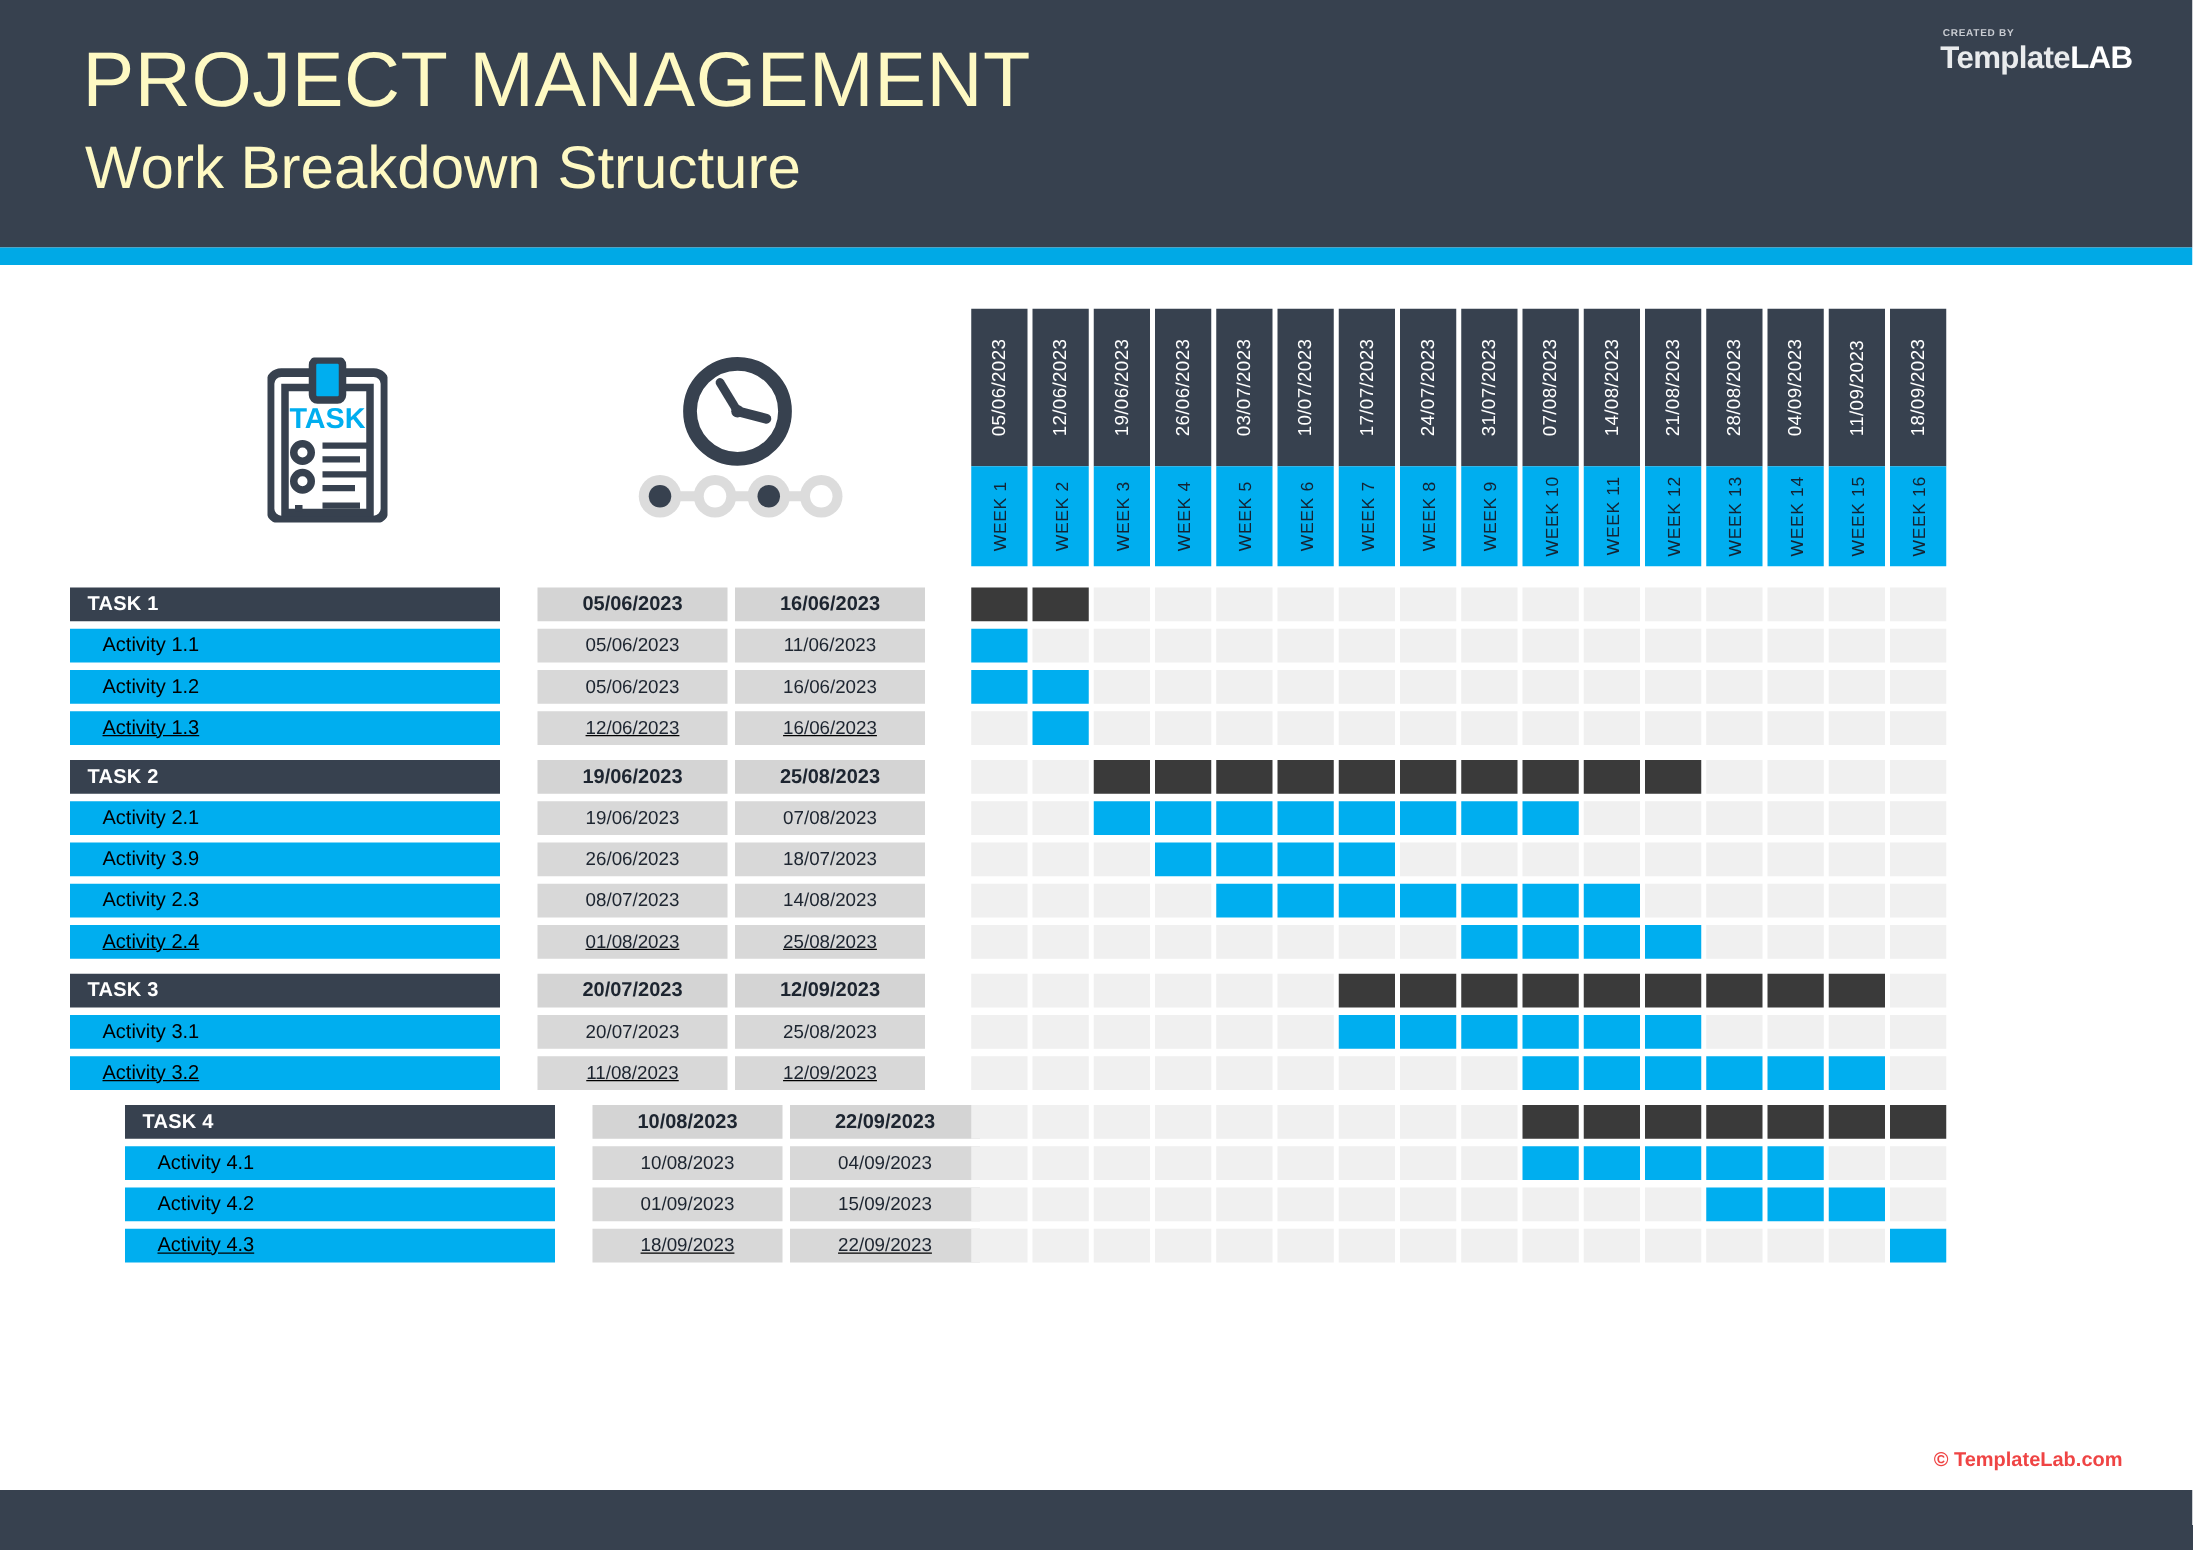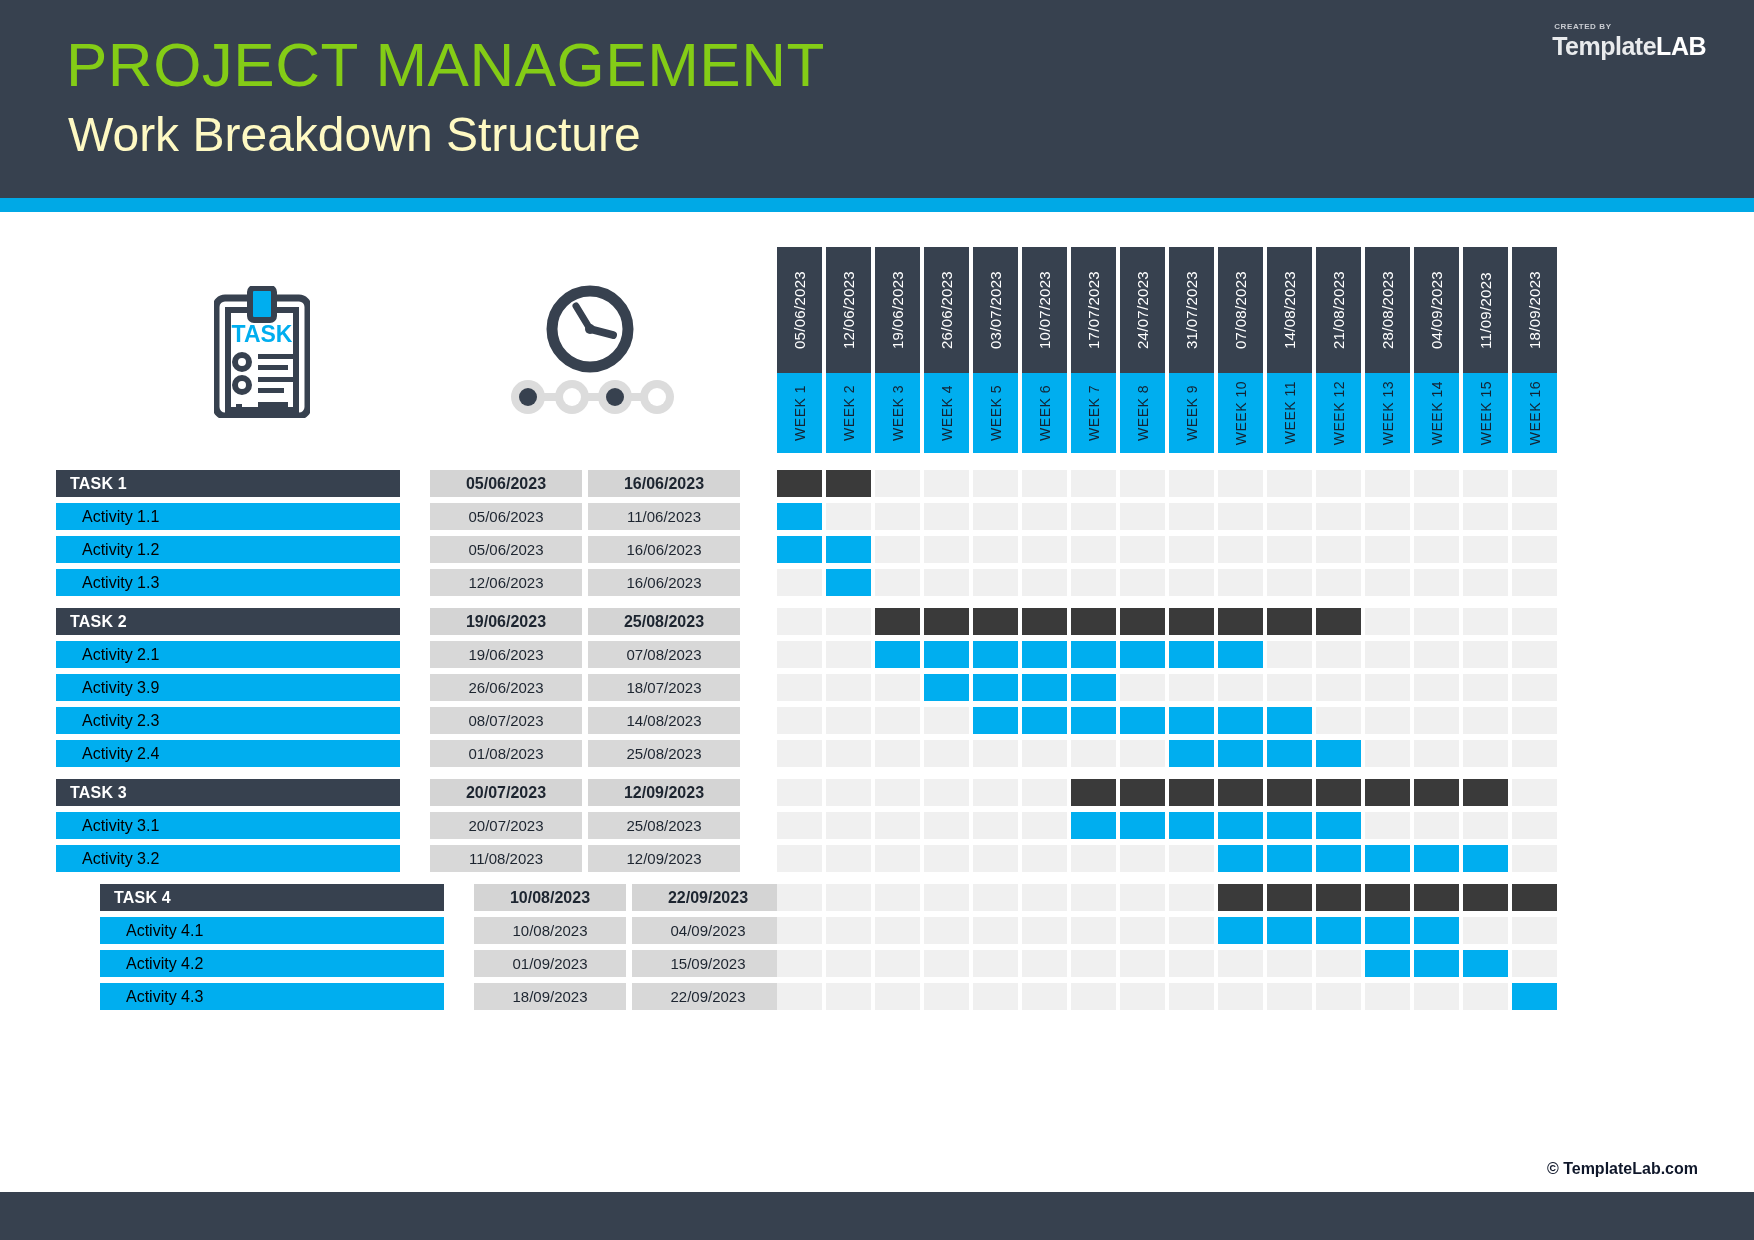--- a/index.html
+++ b/index.html
@@ -12,21 +12,21 @@
   }
 
   
   .header {
     position: absolute; left: 0; top: 0; width: 1754px; height: 198px;
     background: #37414f;
   }
   .header-title {
     position: absolute; left: 66px; top: 32px;
     font-size: 62px; font-weight: 400; letter-spacing: 0.5px;
-    color: #84cc16; line-height: 1.05; white-space: nowrap;
+    color: #fef9c3; line-height: 1.05; white-space: nowrap;
   }
   .header-subtitle {
     position: absolute; left: 68px; top: 110px;
     font-size: 48px; font-weight: 400; color: #fef9c3;
     line-height: 1.05; white-space: nowrap;
   }
   .brand {
     position: absolute; right: 48px; top: 22px; text-align: right;
   }
   .brand-created {
@@ -42,42 +42,42 @@
     background: #00a9e6;
   }
 
   
   .footer-bar {
     position: absolute; left: 0; bottom: 0; width: 1754px; height: 48px;
     background: #37414f;
   }
   .copyright {
     position: absolute; right: 56px; bottom: 62px;
-    font-size: 16px; font-weight: 700; color: #0f172a;
+    font-size: 16px; font-weight: 700; color: #ef4444;
   }
 
   
   .icon-clipboard {
     position: absolute; left: 186px; top: 286px; width: 84px; height: 132px; padding-left: 28px;
   }
   .icon-clock-group {
     position: absolute; left: 503px; top: 285px; width: 175px; height: 130px;
   }
 
   
   .wbs-table {
     position: absolute; left: 56px; top: 470px;
     width: 686px;
   }
   .grp { margin-bottom: 12px; }
   .grp:last-child { margin-bottom: 0; padding-left: 44px; }
   .row {
     display: flex; align-items: stretch; height: 27px; margin-bottom: 6px;
   }
-  .row:last-child { margin-bottom: 0; }
+  .row:last-child { margin-bottom: 0; text-decoration: underline; }
   .name-cell {
     width: 344px; flex: 0 0 344px;
     display: flex; align-items: center;
     font-size: 16px;
   }
   .task-row .name-cell {
     background: #37414f; color: #ffffff;
     font-weight: 700; padding-left: 14px; letter-spacing: 0.2px;
   }
   .act-row .name-cell {

